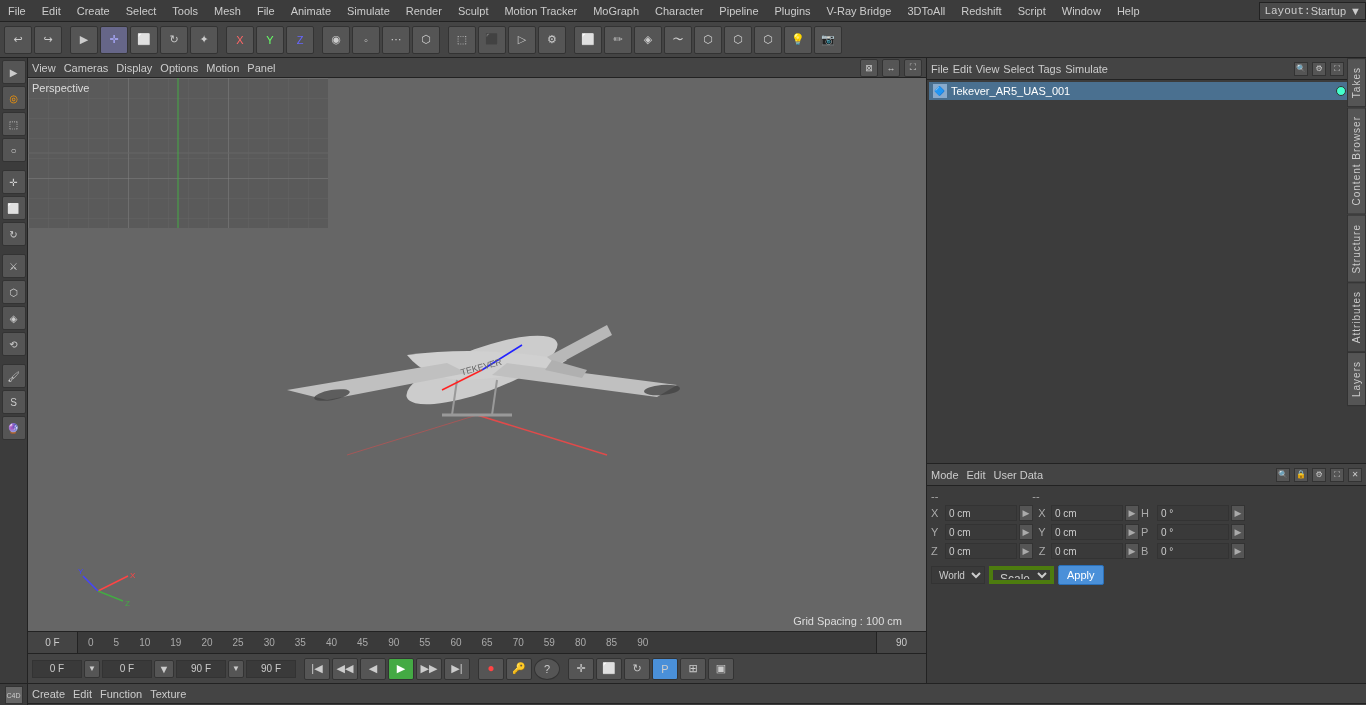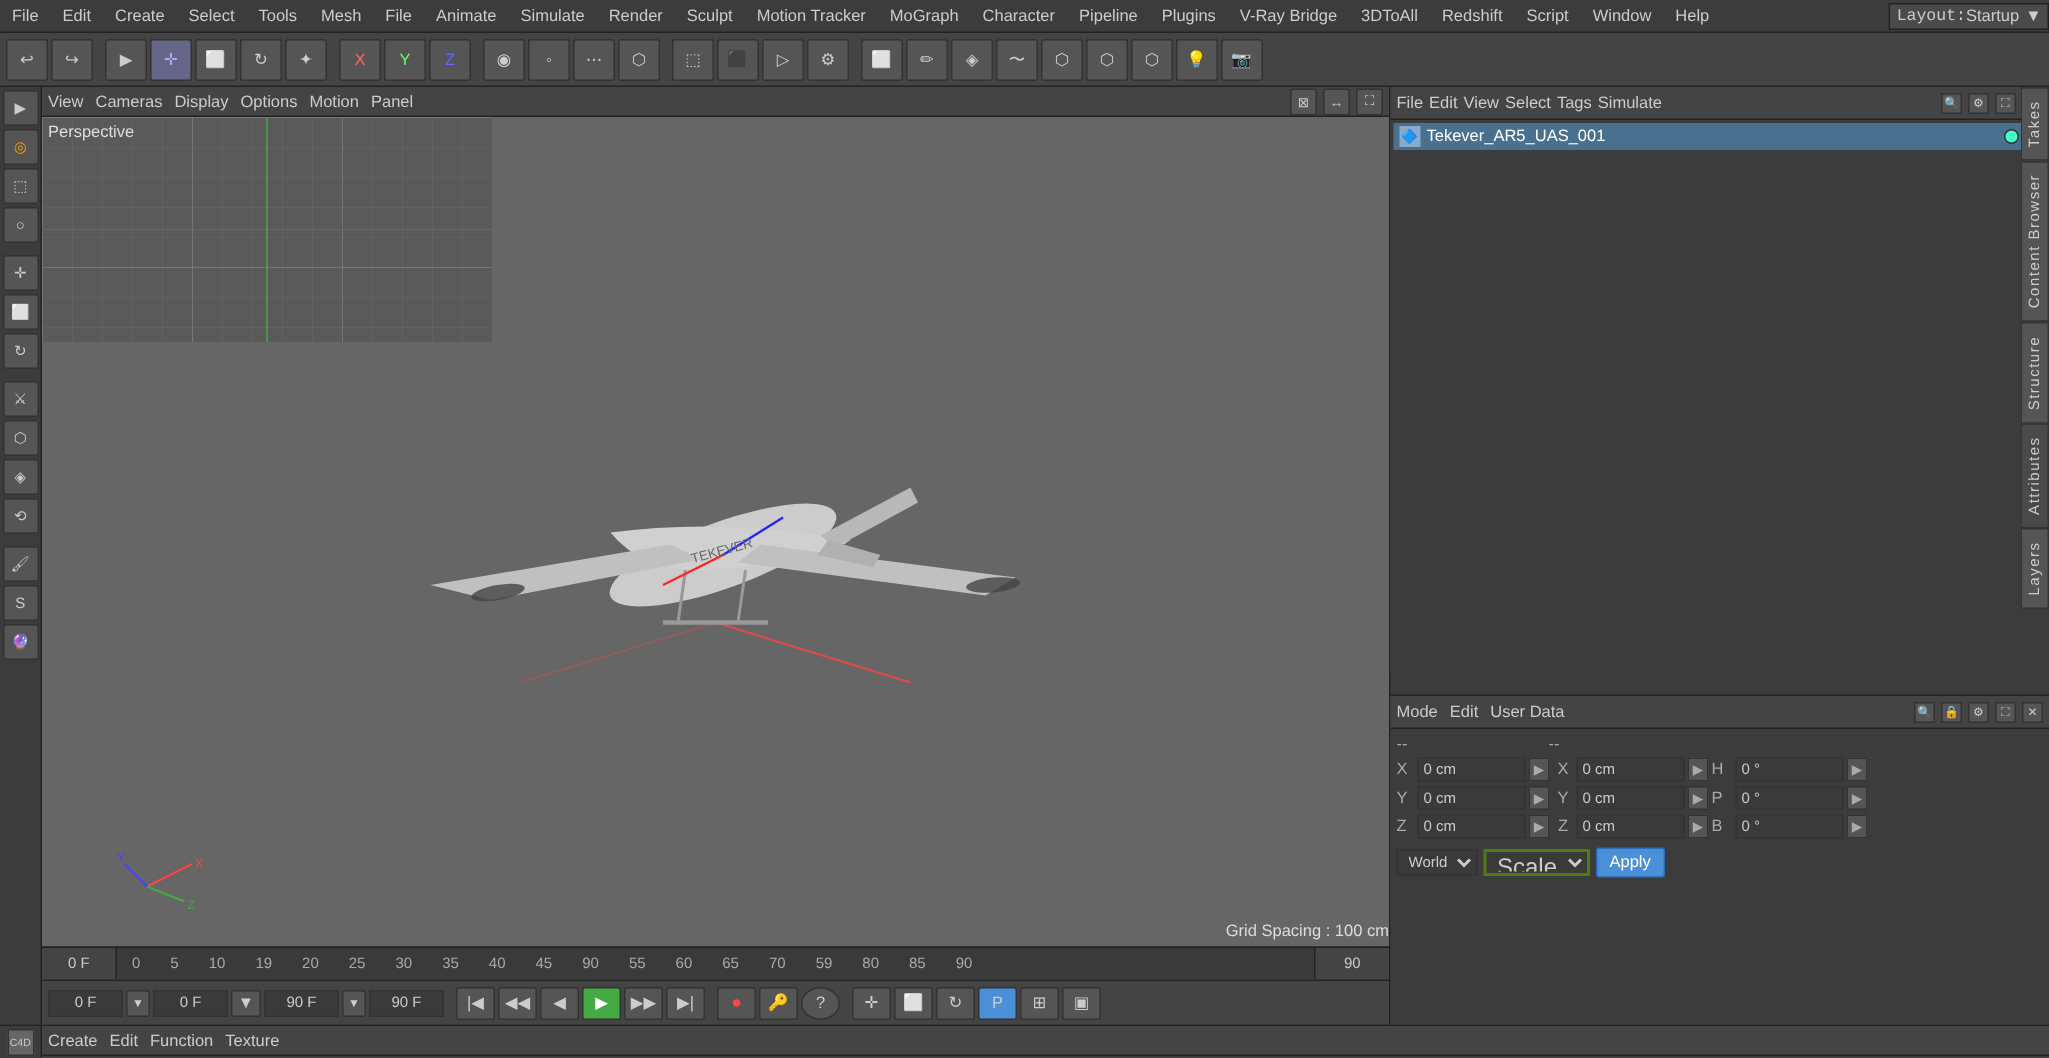--- a/index.html
+++ b/index.html
@@ -84,21 +84,21 @@
       overflow: hidden;
     }
     #grid-bg {
       position: absolute; top: 0; left: 0; right: 0; bottom: 0;
     }
     #viewport-label {
       position: absolute; top: 4px; left: 4px;
       color: #ddd; font-size: 11px;
     }
     #grid-spacing {
-      position: absolute; bottom: 4px; right: 0;
+      position: absolute; bottom: 4px; right: 24px;
       color: #ddd; font-size: 11px;
     }
     
     #drone-display {
       position: absolute;
       top: 50%; left: 50%;
       transform: translate(-50%, -50%);
       width: 500px; height: 300px;
       display: flex; align-items: center; justify-content: center;
     }
@@ -217,22 +217,22 @@
     }
     .mat-menu { color: #ccc; cursor: pointer; font-size: 11px; }
     #mat-content {
       flex: 1; display: flex; align-items: flex-start; padding: 4px; gap: 4px;
     }
     #coord-world-select {
       height: 18px; background: #3a3a3a; border: 1px solid #333;
       color: #ccc; font-size: 10px; padding: 1px 3px; cursor: pointer;
     }
     #coord-scale-select {
-      height: 18px; background: #3a3a3a; border: 2px solid #4d7c0f;
-      color: #ccc; font-size: 16px; padding: 1px 3px; cursor: pointer;
+      height: 18px; background: #3a3a3a; border: 4px solid #4d7c0f;
+      color: #ccc; font-size: 12px; padding: 1px 3px; cursor: pointer;
     }
     #coord-apply {
       height: 20px; background: #4a90d9; border: 1px solid #2a70b9;
       color: #fff; font-size: 11px; padding: 0 8px; cursor: pointer;
       border-radius: 2px;
     }
 
     
     #far-right-tabs {
       position: fixed; right: 0; top: 58px;

